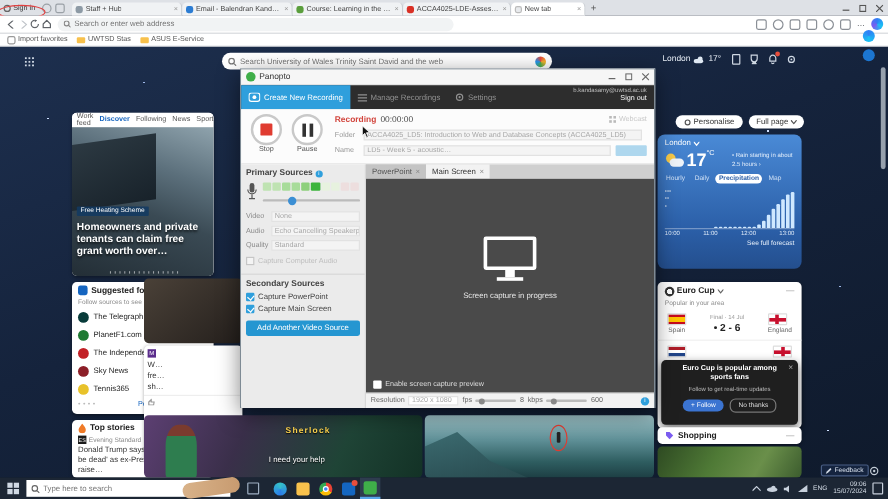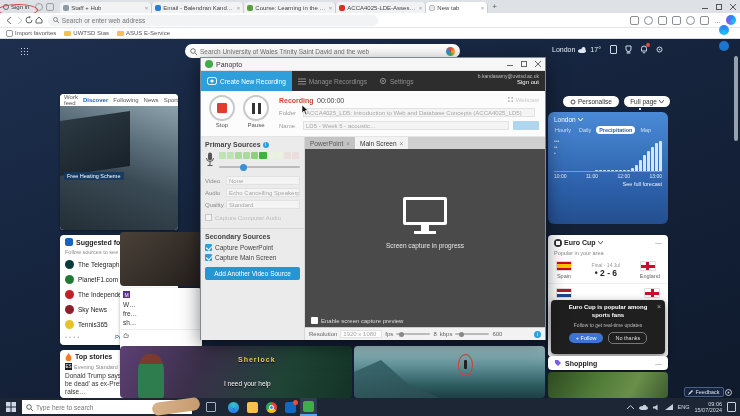--- a/index.html
+++ b/index.html
@@ -235,20 +235,21 @@
         <span class="ftab">Work feed</span>
         <span class="ftab sel">Discover</span>
         <span class="ftab">Following</span>
         <span class="ftab">News</span>
         <span class="ftab">Sports</span>
       </div>
       <div style="position:relative;height:124px;background:
            linear-gradient(200deg,#8fa3ad 0%,#5c707c 30%,#3a4a54 55%,#232e36 100%)">
         <div class="a" style="left:0;top:10px;width:70px;height:55px;background:linear-gradient(160deg,#2c3942,#18222a);transform:skewY(-8deg)"></div>
         <span class="a" style="left:4px;top:66px;background:rgba(18,58,99,.85);color:#fff;font-size:5.5px;padding:1px 3px;border-radius:1px">Free Heating Scheme</span>
+        <div class="a" style="left:4px;top:78px;width:112px;font-size:8.5px;font-weight:bold;color:#fff;line-height:1.2;text-shadow:0 1px 2px rgba(0,0,0,.7)">Homeowners and private tenants can claim free grant worth over…</div>
         <div class="a" style="left:30px;bottom:2px;width:60px;height:2px;background:radial-gradient(circle,#fff 30%,transparent 31%);background-size:4px 2px;opacity:.6"></div>
       </div>
     </div>
 
     <div class="a card" style="left:60px;top:196px;width:118px;height:110px">
       <div class="f" style="height:14px;padding:0 5px">
         <span style="width:8px;height:8px;border-radius:2px;background:#1565c0;margin-right:3px"></span>
         <span style="font-size:7px;font-weight:bold;color:#222">Suggested for you</span>
         <span class="dash">—</span>
       </div>
@@ -331,20 +332,29 @@
       <div class="a" style="left:110px;top:14px;width:3px;height:9px;background:#222;border-radius:1px"></div>
     </div>
 
     <div class="a" style="left:548px;top:73px;width:120px;height:112px;border-radius:6px;overflow:hidden;
          background:linear-gradient(180deg,#4a8ad6 0%,#2b5fa8 70%,#244f8e 100%);color:#fff">
       <div class="f" style="padding:4px 6px 0;font-size:6.5px;gap:2px">
         <span>London</span>
         <svg width="5" height="4">
             <path d="M0 0 L2.5 3 L5 0" stroke="#fff" fill="none"></path>
           </svg>
+      </div>
+      <div class="f" style="padding:2px 6px 0">
+        <span style="position:relative;width:16px;height:12px">
+          <span class="a" style="left:1px;top:0;width:8px;height:8px;border-radius:50%;background:#f7c948"></span>
+          <span class="a" style="left:4px;top:4px;width:12px;height:7px;border-radius:4px;background:#eef3f8"></span>
+        </span>
+        <span style="font-size:15px;font-weight:bold;margin-left:2px">17</span>
+        <span style="font-size:6px;align-self:flex-start">°C</span>
+        <span style="margin-left:auto;width:52px;font-size:5px;color:#e3eefb;line-height:1.25">• <span>Rain starting in about 2.5 hours</span> ›</span>
       </div>
       <div class="f" style="padding:3px 4px 0;gap:2px">
         <span class="wtab">Hourly</span>
         <span class="wtab">Daily</span>
         <span class="wtab sel">Precipitation</span>
         <span class="wtab">Map</span>
       </div>
       <div style="position:relative;height:36px;margin:2px 6px 0;border-bottom:1px solid rgba(255,255,255,.35)">
         <div id="precip-bars" style="position:absolute;right:0;bottom:0;display:flex;align-items:flex-end;height:34px">
             <div class="pbar" style="height: 1px;"></div>

